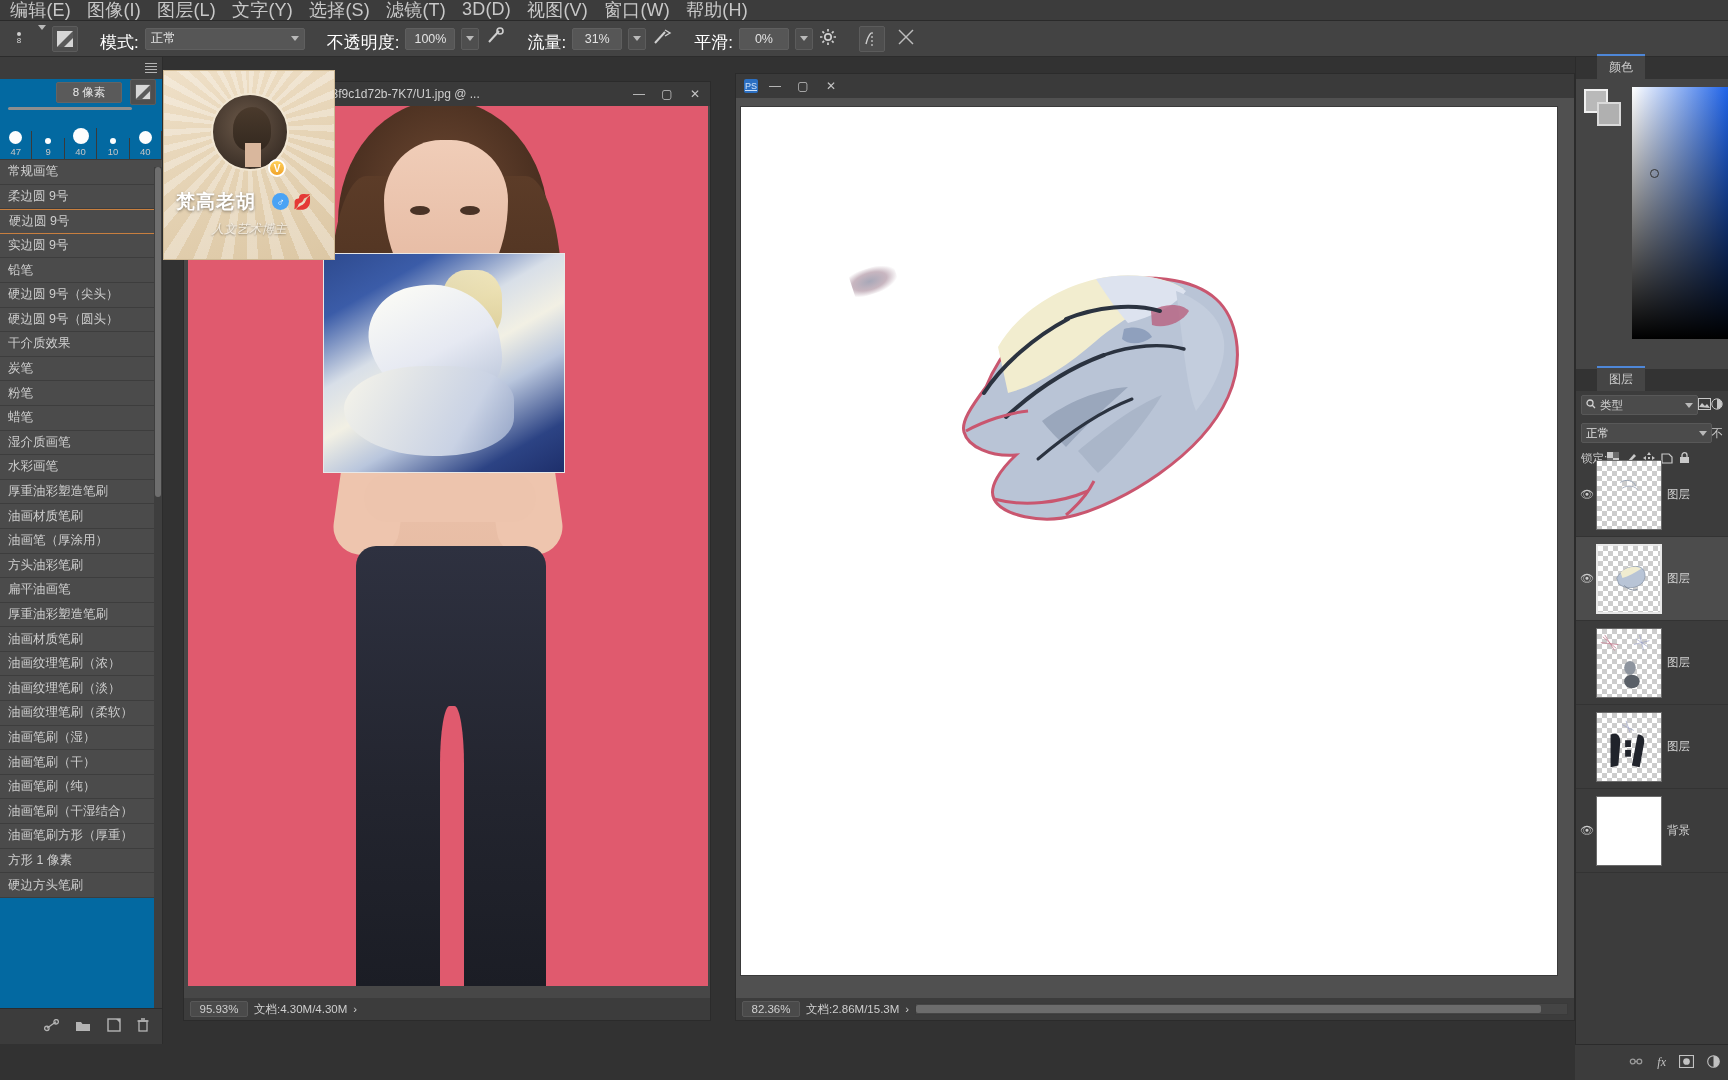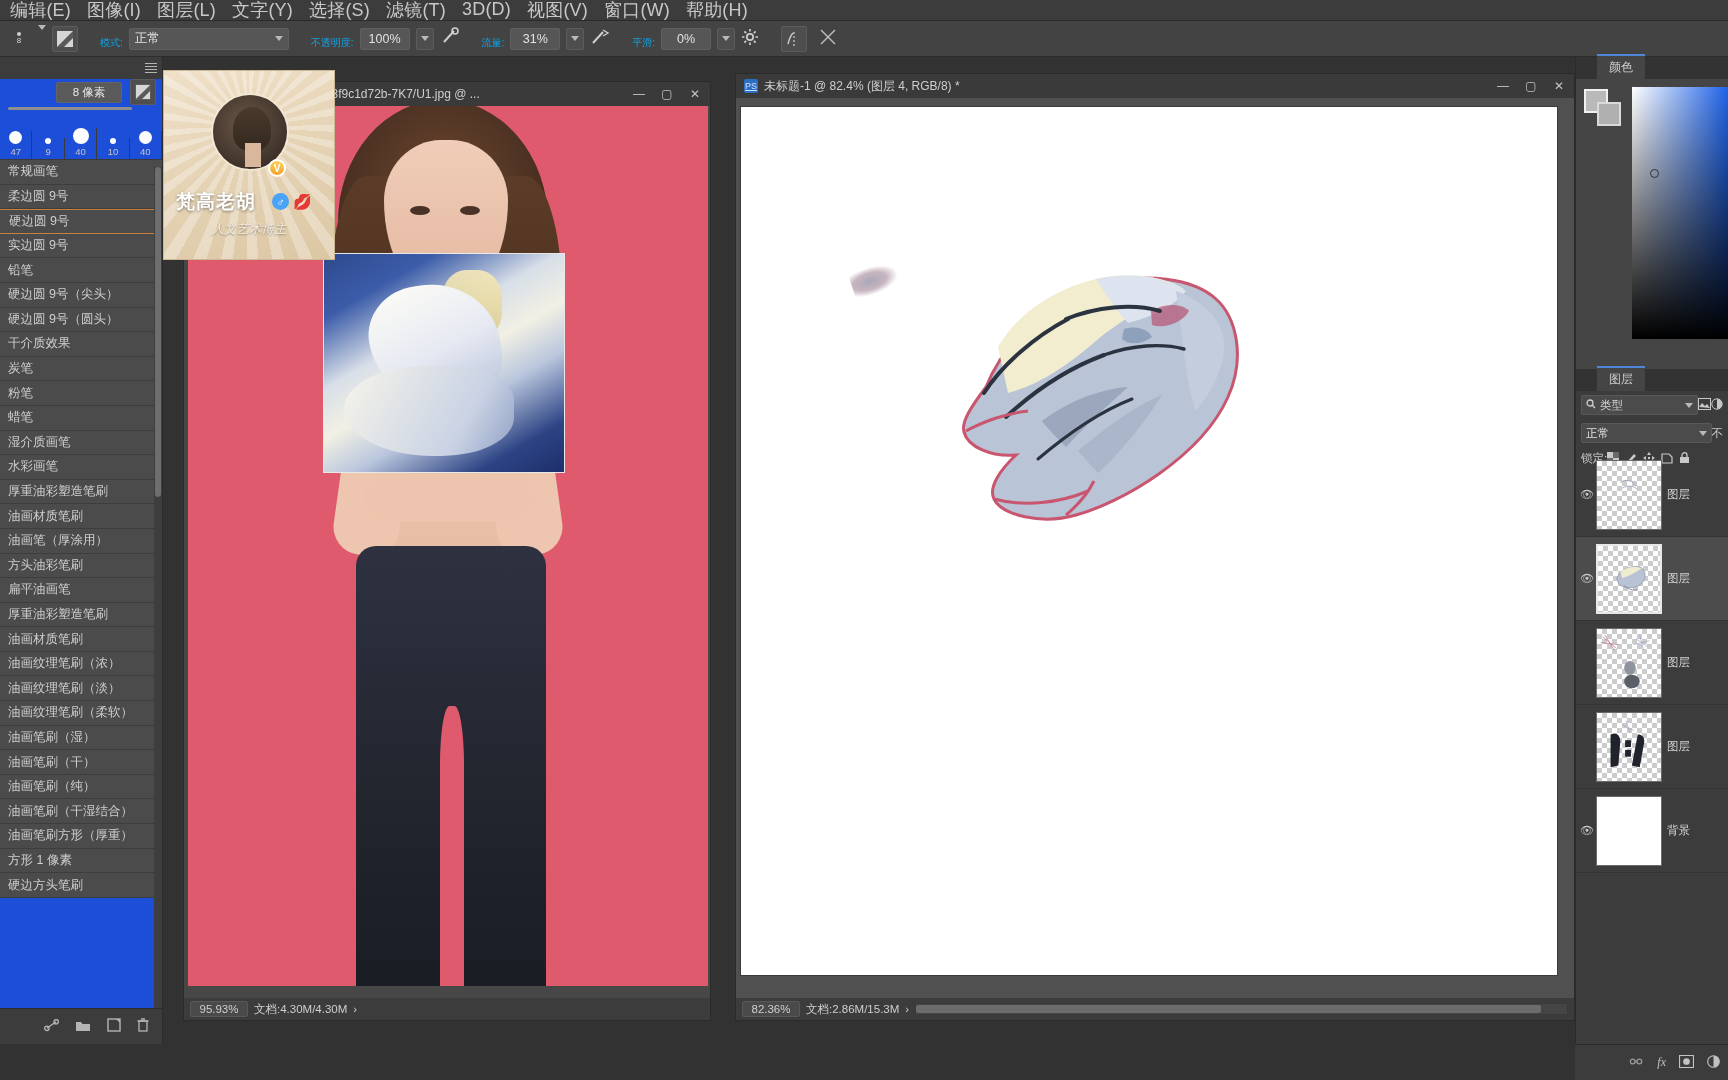--- a/index.html
+++ b/index.html
@@ -35,37 +35,37 @@
   }
   .opt-dot { width:4px;height:4px;border-radius:50%;background:#cfcfcf; }
   .caret {
     width: 0; height: 0; border-left: 4px solid transparent;
     border-right: 4px solid transparent; border-top: 5px solid #b9b9b9;
   }
   .opt-icon-btn {
     width: 26px; height: 26px; background: #4e4e4e; border: 1px solid #5c5c5c;
     border-radius: 2px; display: flex; align-items: center; justify-content: center;
   }
-  .opt-label { color: #0ea5e9; font-size: 10px; white-space: nowrap; margin-top: 8px; }
+  .opt-label { color: #ffffff; font-size: 17px; white-space: nowrap; margin-top: 8px; }
   .opt-select {
     background: #565656; border: 1px solid #5f5f5f; border-radius: 2px;
     height: 22px; display: flex; align-items: center; justify-content: space-between;
     padding: 0 5px; color: #e2e2e2; font-size: 12.5px;
   }
   .opt-num {
     background: #565656; border: 1px solid #5f5f5f; border-radius: 2px;
     height: 22px; width: 50px; display: flex; align-items: center;
     justify-content: center; color: #e2e2e2; font-size: 12.5px;
   }
   .sep-sp { width: 10px; }
 
   
   .leftpanel {
     position: absolute; top: 57px; left: 0; width: 163px; bottom: 36px;
-    background: #1d4ed8; border-right: 1px solid #2c2c2c; overflow: hidden;
+    background: #0369a1; border-right: 1px solid #2c2c2c; overflow: hidden;
   }
   .lp-header {
     height: 22px; background: #3c3c3c; display:flex; align-items:center;
     justify-content:flex-end; padding-right: 5px;
   }
   .hamburger { width: 12px; display:flex; flex-direction:column; gap:2px; }
   .hamburger i { display:block; height:1px; background:#b5b5b5; }
   .lp-sizerow {
     height: 26px; display:flex; align-items:center; justify-content:flex-end;
     gap:8px; padding: 0 6px;
@@ -486,21 +486,20 @@
     <div class="vbadge">V</div>
     <div class="pname">梵高老胡</div>
     <div class="gender">♂</div>
     <div class="emoji">💋</div>
     <div class="ptitle">人文艺术博主</div>
   </div>
 
   <div class="docwin" id="doc2">
     <div class="doctitle">
       <span class="psicon">PS</span>
-      <span class="tname">未标题-1 @ 82.4% (图层 4, RGB/8) *</span>
       <span class="wbtn">—</span>
       <span class="wbtn">▢</span>
       <span class="wbtn">✕</span>
     </div>
     <div class="canvaswrap">
       <div class="paper">
         <div class="brushdab"></div>
         <div class="cursor-ring"></div>
         <div class="art">
           <svg viewBox="0 0 310 320" xmlns="http://www.w3.org/2000/svg">

